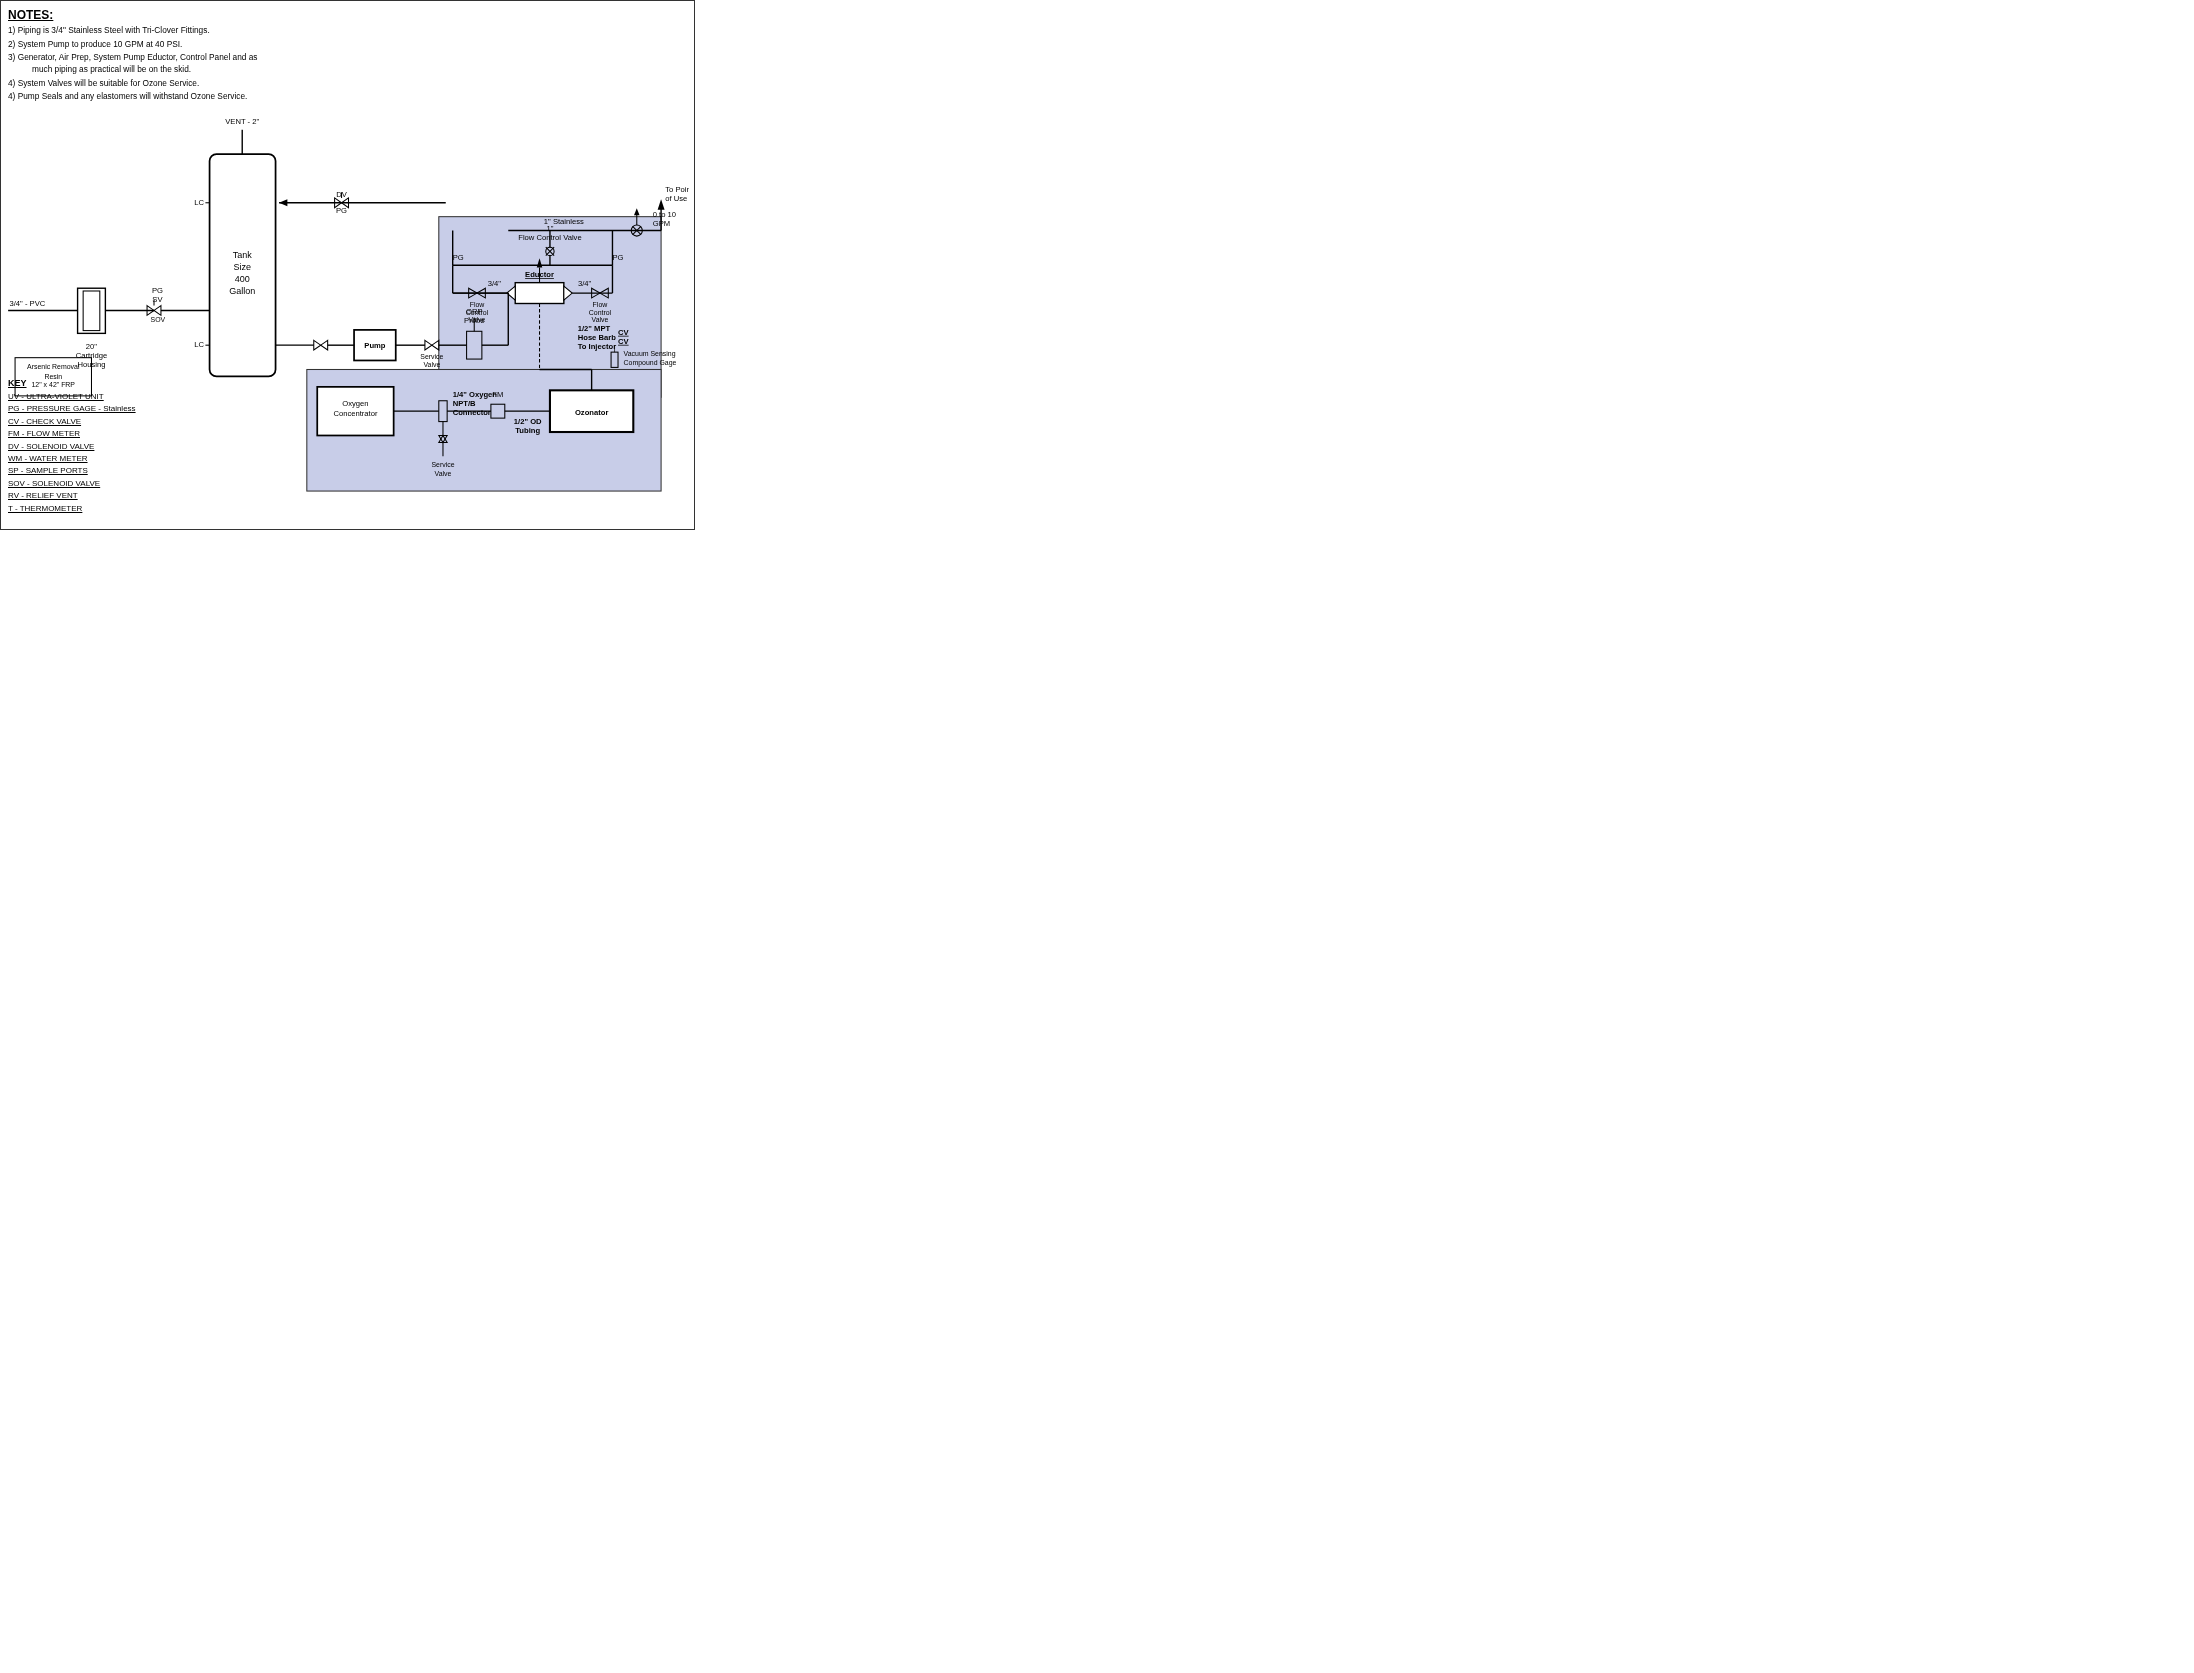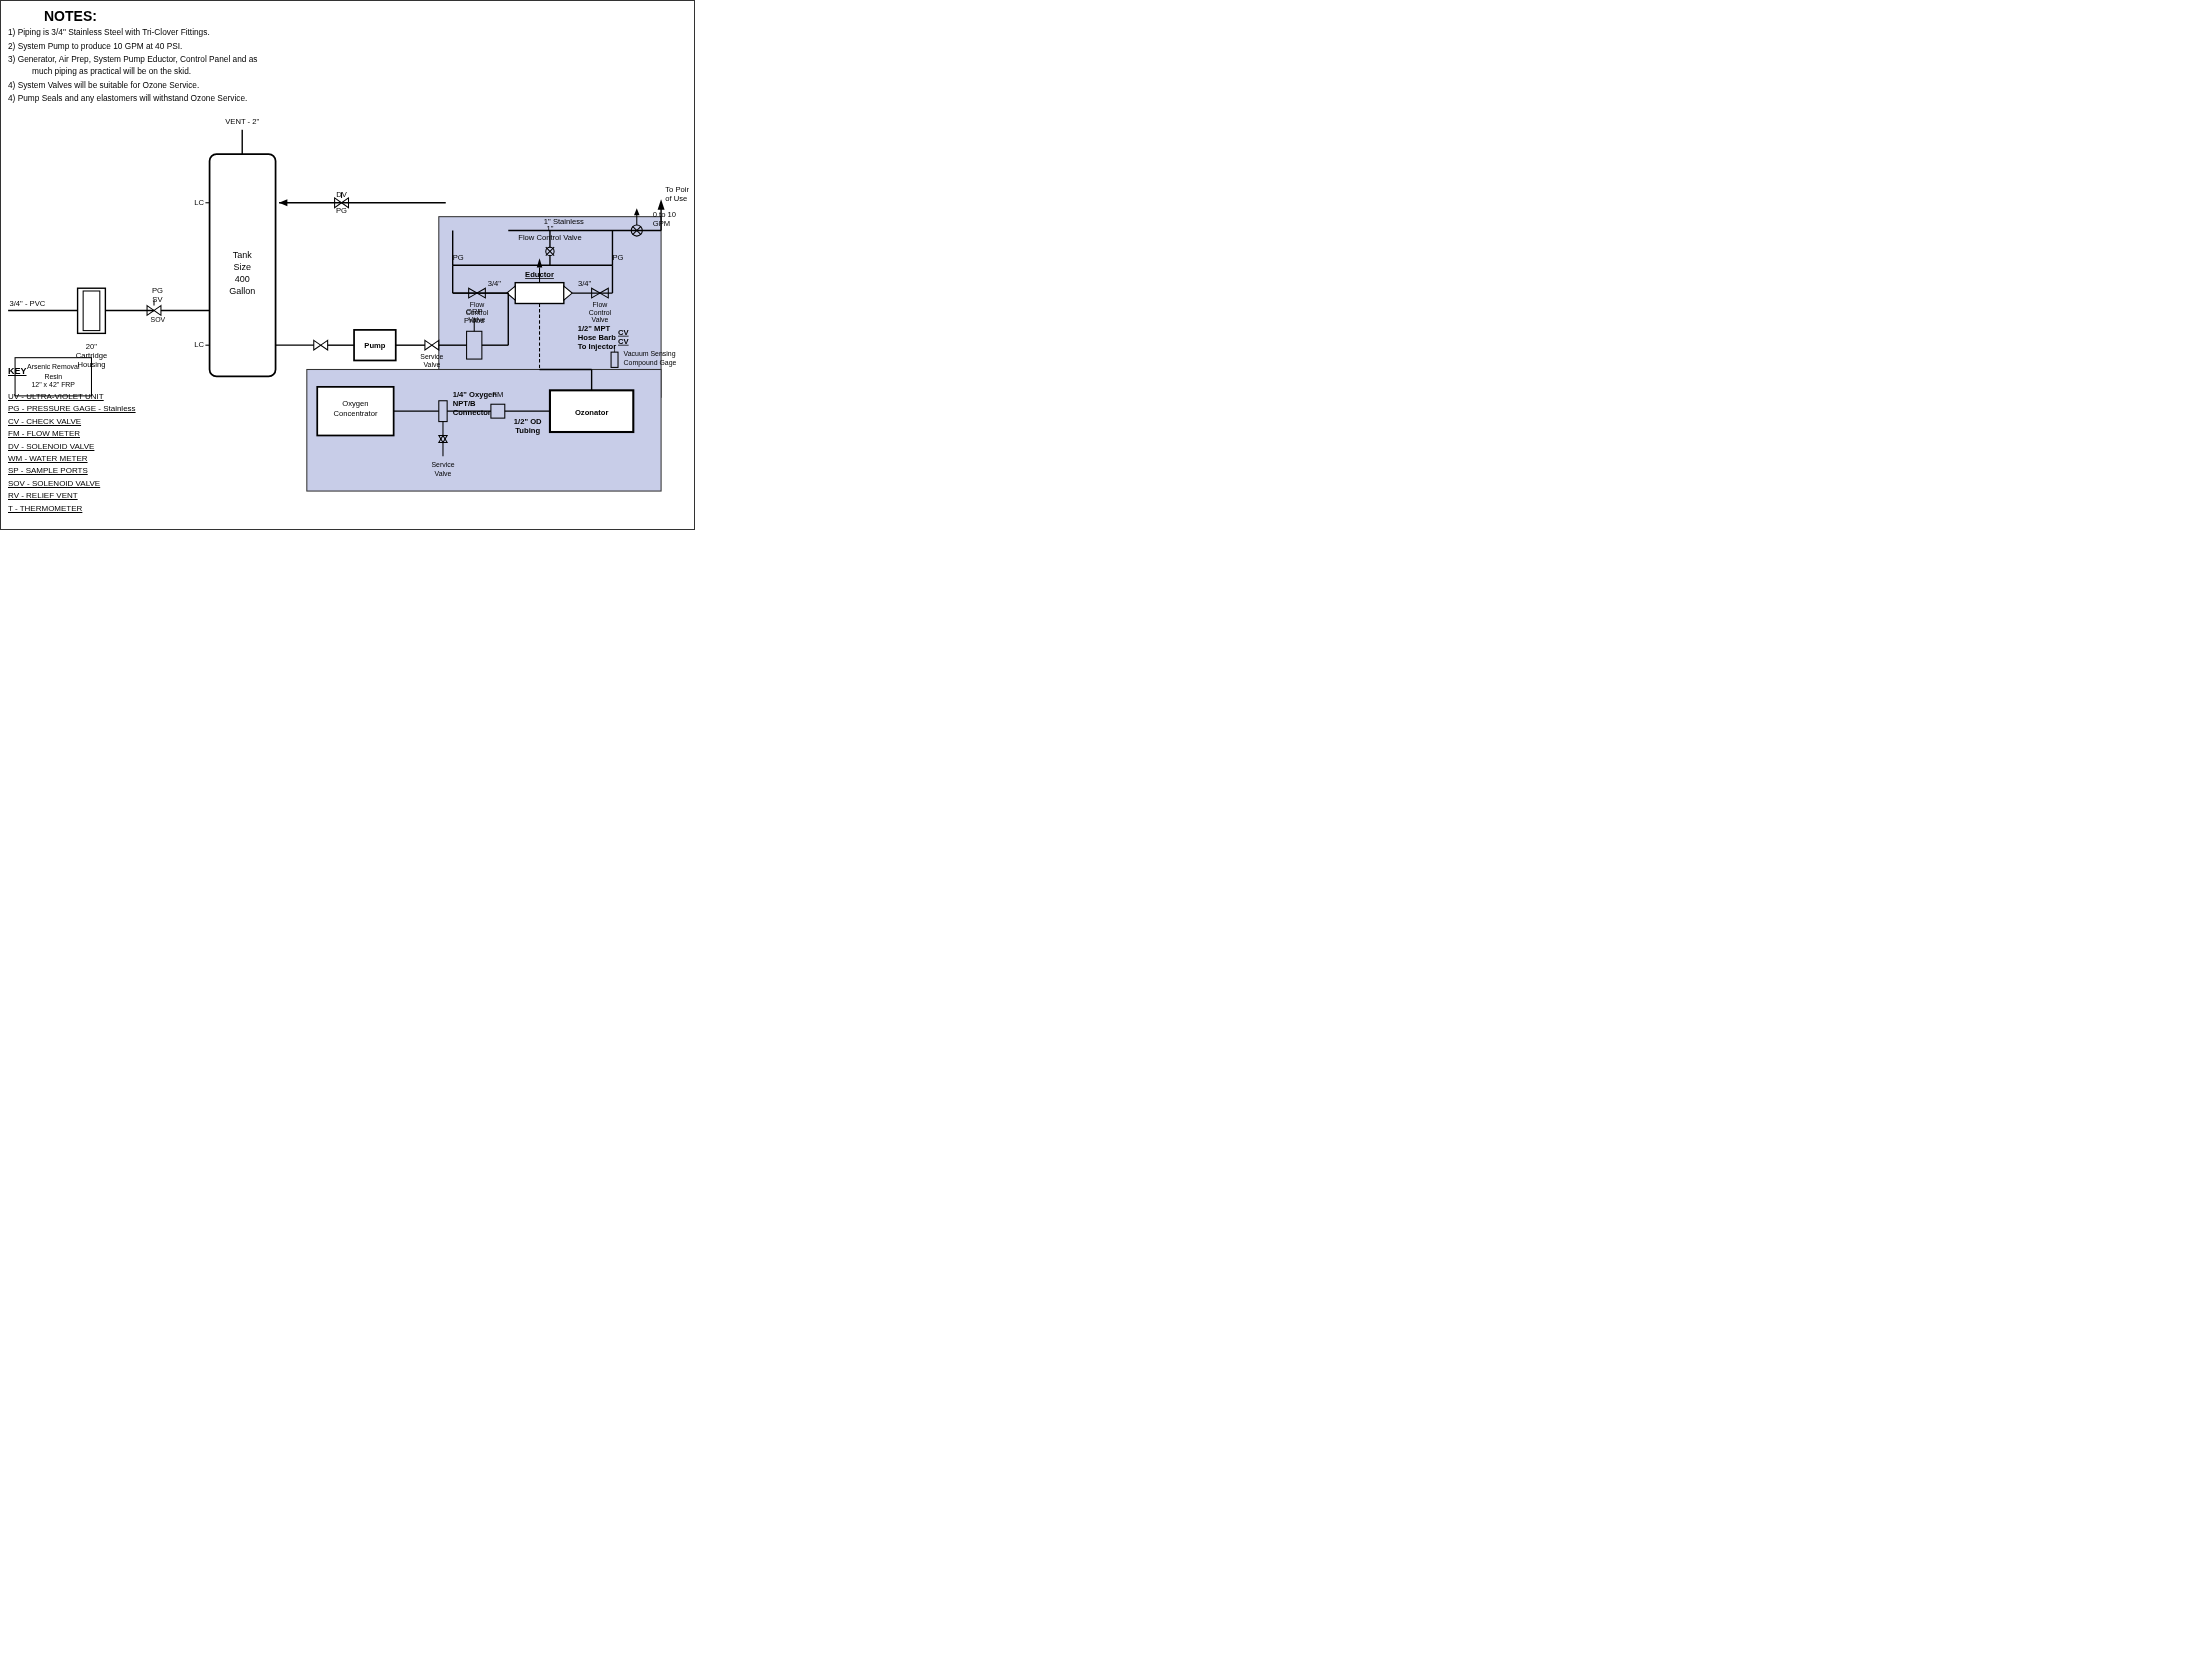--- a/index.html
+++ b/index.html
@@ -19,22 +19,22 @@
     }
     
     .notes-section {
       position: absolute;
       top: 0;
       left: 0;
       width: 264px;
     }
     .notes-title {
       font-weight: bold;
-      font-size: 14px;
-      margin-left: 36px;
+      text-decoration: underline;
+      font-size: 12px;
     }
     .notes-list {
       list-style: none;
       padding: 0;
       margin-top: 2.8px;
     }
     .notes-list li {
       margin-bottom: 2.1px;
       padding-left: 12.5px;
       text-indent: -12.5px;
@@ -45,21 +45,21 @@
     .key-section {
       position: absolute;
       bottom: 7px;
       left: 0;
       width: 181px;
     }
     .key-title {
       font-weight: bold;
       text-decoration: underline;
       font-size: 9px;
-      margin-bottom: 15px;
+      margin-bottom: 3px;
     }
     .key-list {
       list-style: none;
       font-size: 8px;
       line-height: 1.55;
       text-decoration: underline;
     }
     
     .diagram {
       position: absolute;

